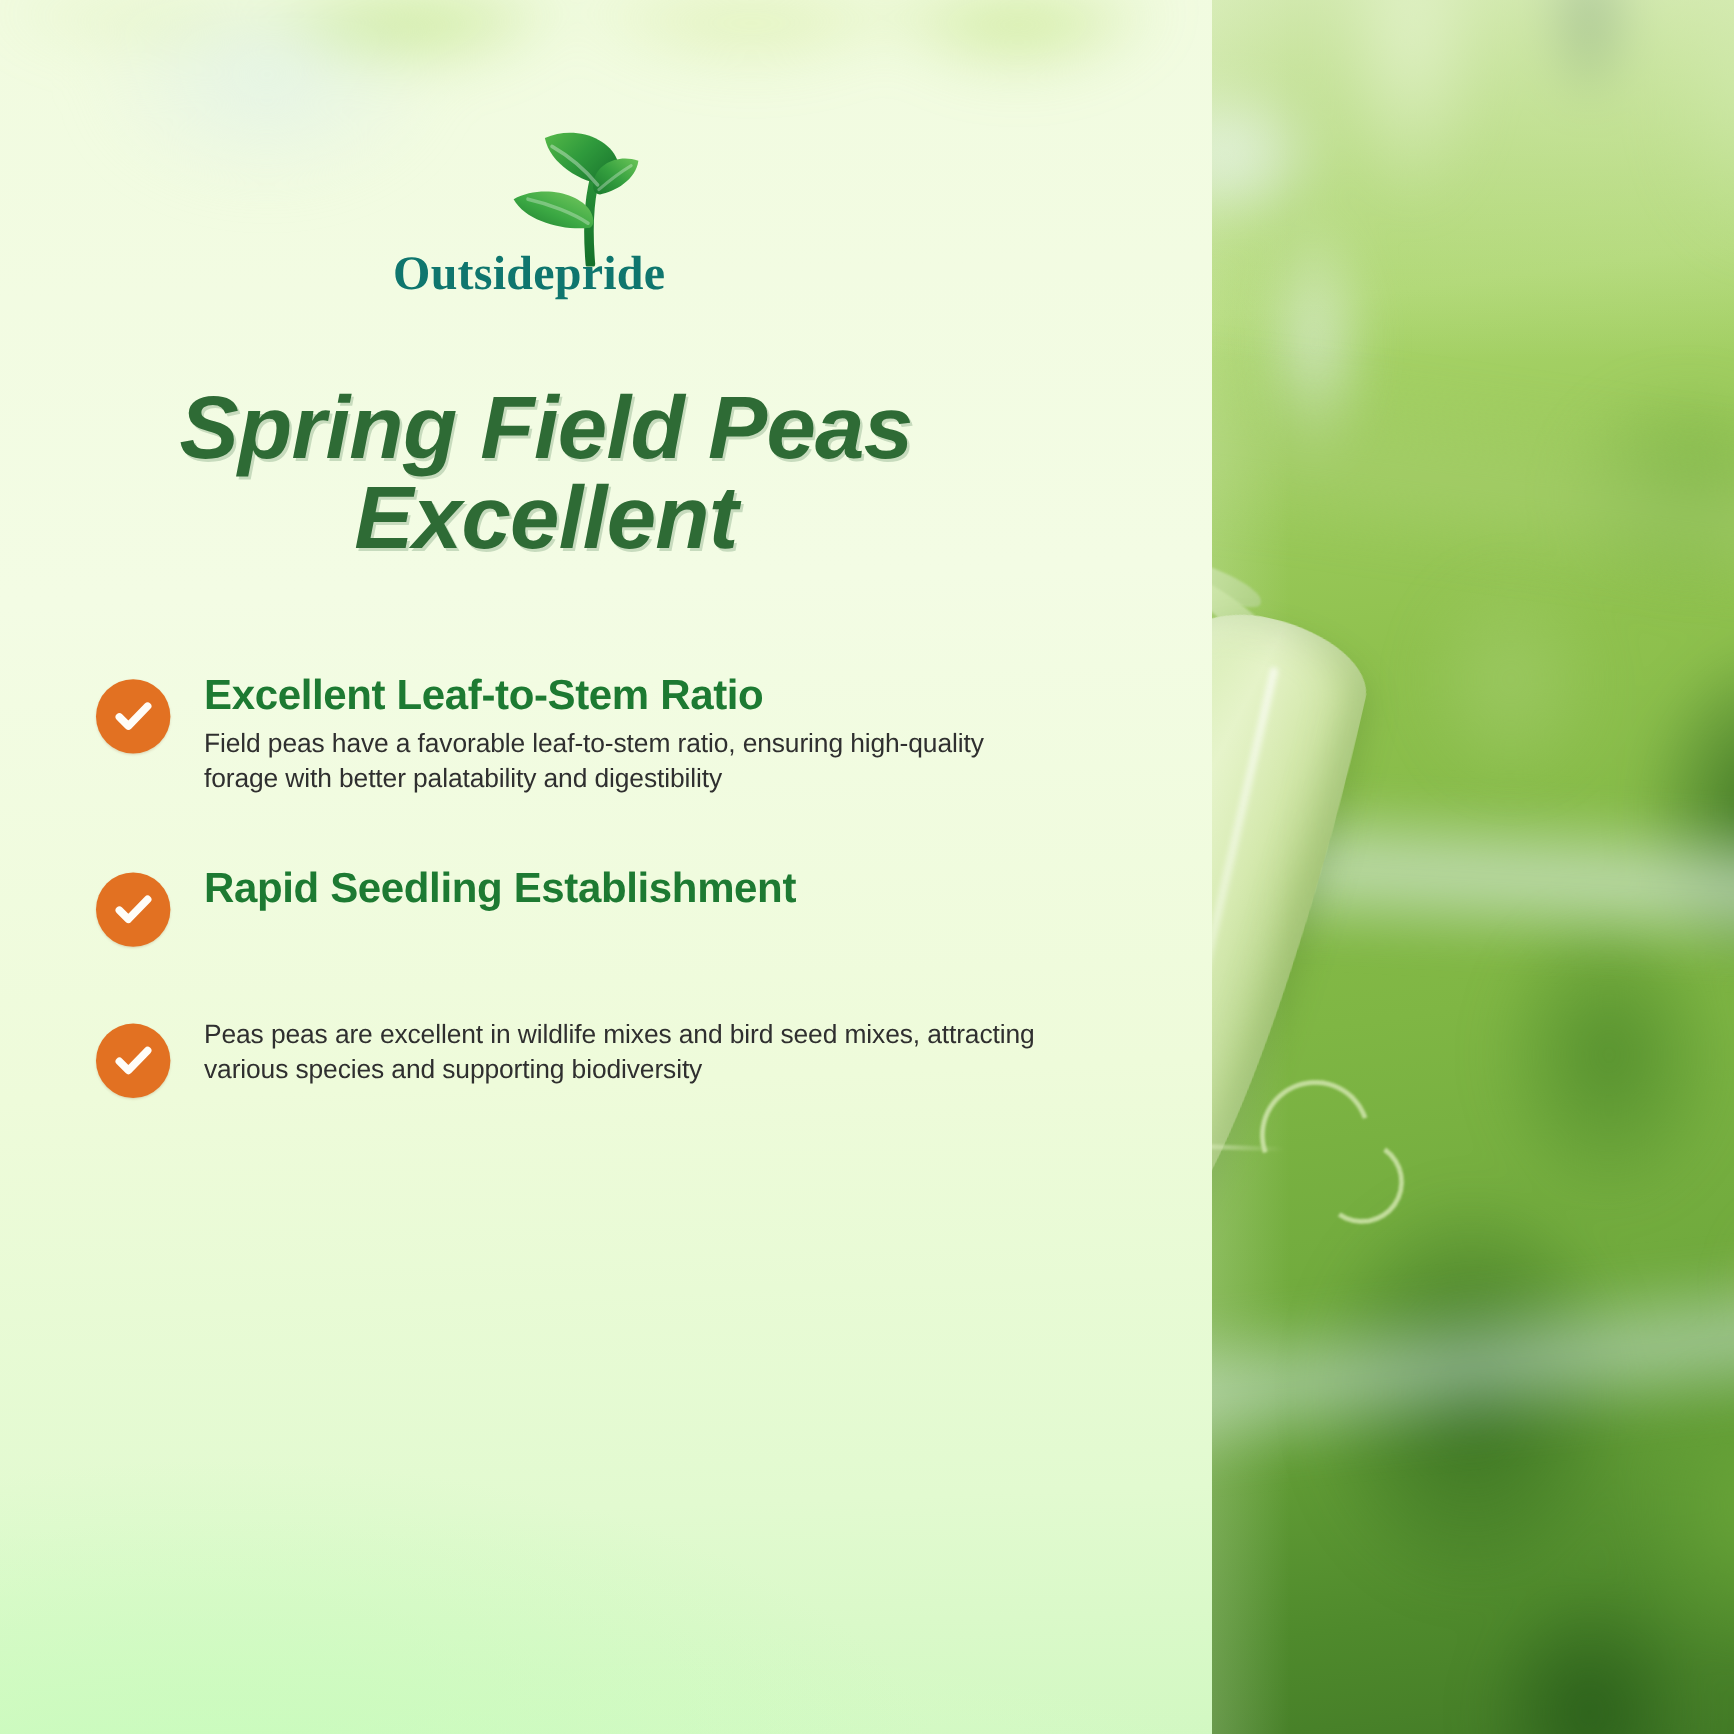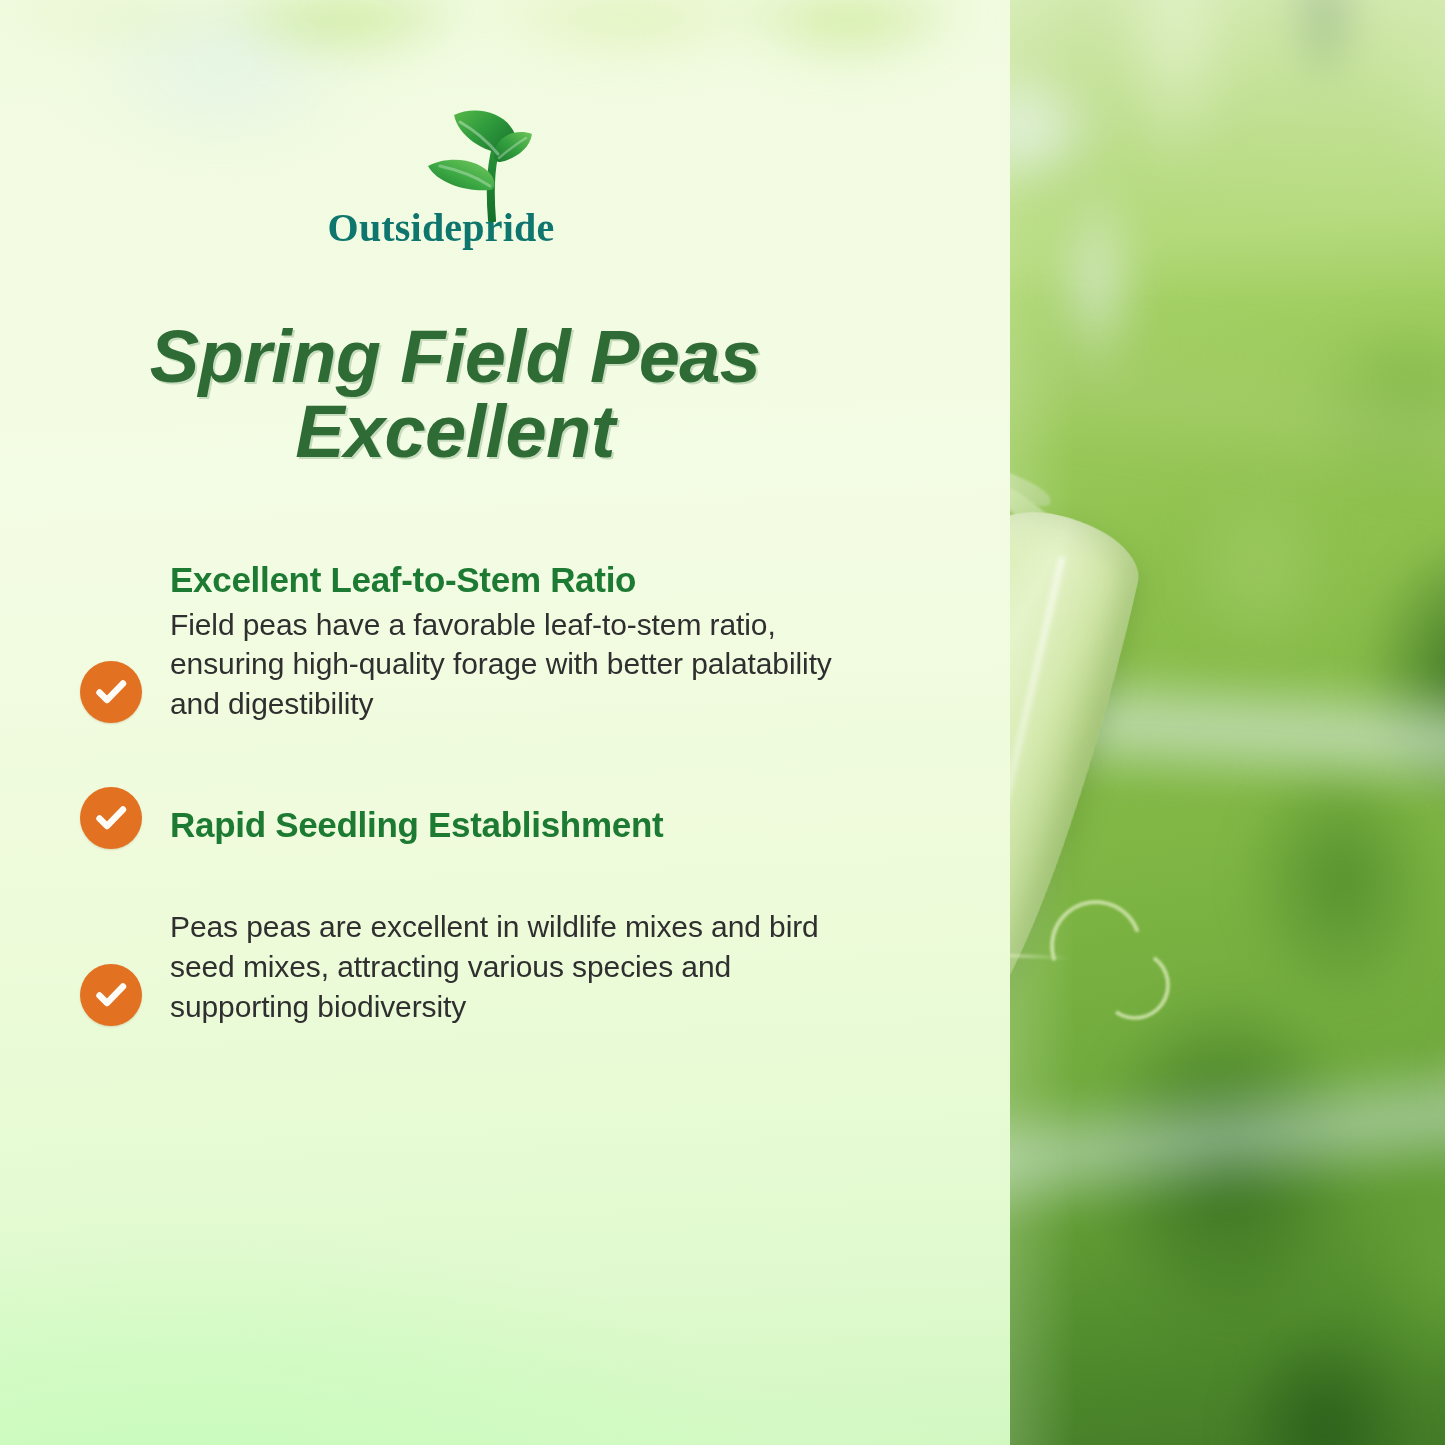--- a/index.html
+++ b/index.html
@@ -243,21 +243,21 @@
 
   
   .benefits {
     position:absolute;
     left:80px; top:560px;
     width:810px;
   }
   .benefit {
     position:relative;
     display:flex;
-    align-items:flex-end;
+    align-items:flex-start;
     margin-bottom:58px;
   }
   .benefit:last-child { margin-bottom:0; }
 
   .check-badge {
     flex:0 0 auto;
     width:62px; height:62px;
     margin-right:28px;
     margin-top:6px;
     border-radius:50%;
@@ -274,21 +274,21 @@
   .benefit-title {
     font-size:35px;
     font-weight:700;
     color:#1D7A32;
     line-height:1.16;
     letter-spacing:-.3px;
     margin-bottom:4px;
     white-space:nowrap;
   }
   .benefit-desc {
-    font-size:30px;
+    font-size:22px;
     font-weight:400;
     color:#2F2F2F;
     line-height:1.32;
     letter-spacing:-.1px;
     max-width:700px;
   }
 </style>
 </head>
 <body>
 

